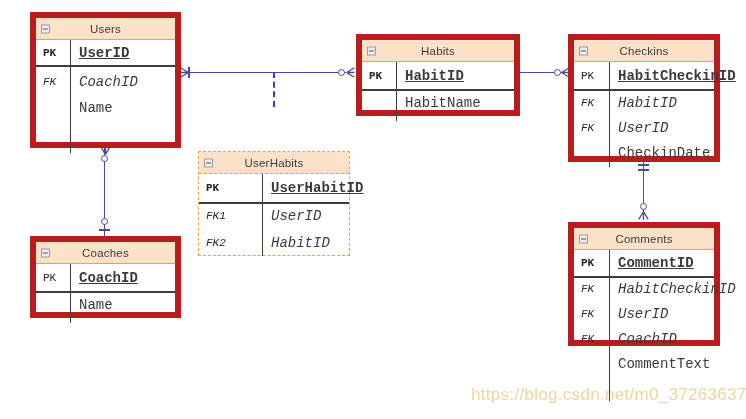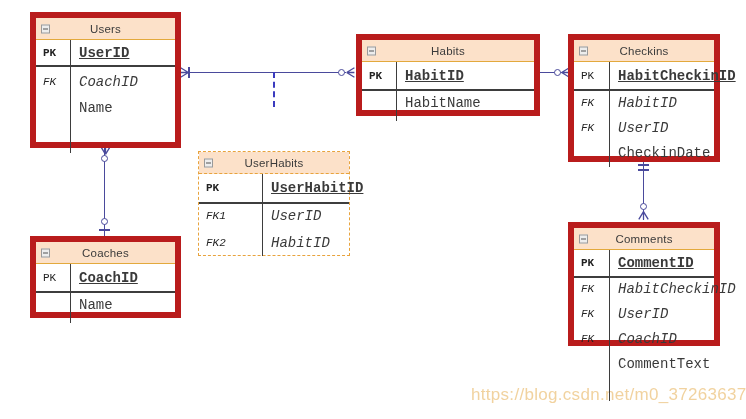--- a/index.html
+++ b/index.html
@@ -220,21 +220,21 @@
         <span class="key fk" style="width:63px;">FK1</span>
         <span class="attr fk">UserID</span>
       </div>
       <div class="row" style="height:27px;">
         <span class="key fk" style="width:63px;">FK2</span>
         <span class="attr fk">HabitID</span>
       </div>
     </div>
   </div>
 
-  <div class="entity" id="ent-habits" style="left:356px;top:34px;width:184px;height:82px;">
+  <div class="entity" id="ent-habits" style="left:356px;top:34px;width:164px;height:82px;">
     <div class="ent-header">
       <span class="collapse-btn">
           <i></i>
         </span>
       <span class="ent-title">Habits</span>
     </div>
     <div class="ent-body" style="height:59px;">
       <div class="divider-v" style="left:34px;"></div>
       <div class="pk-sep" style="top:27px;"></div>
       <div class="row" style="height:27px;">

